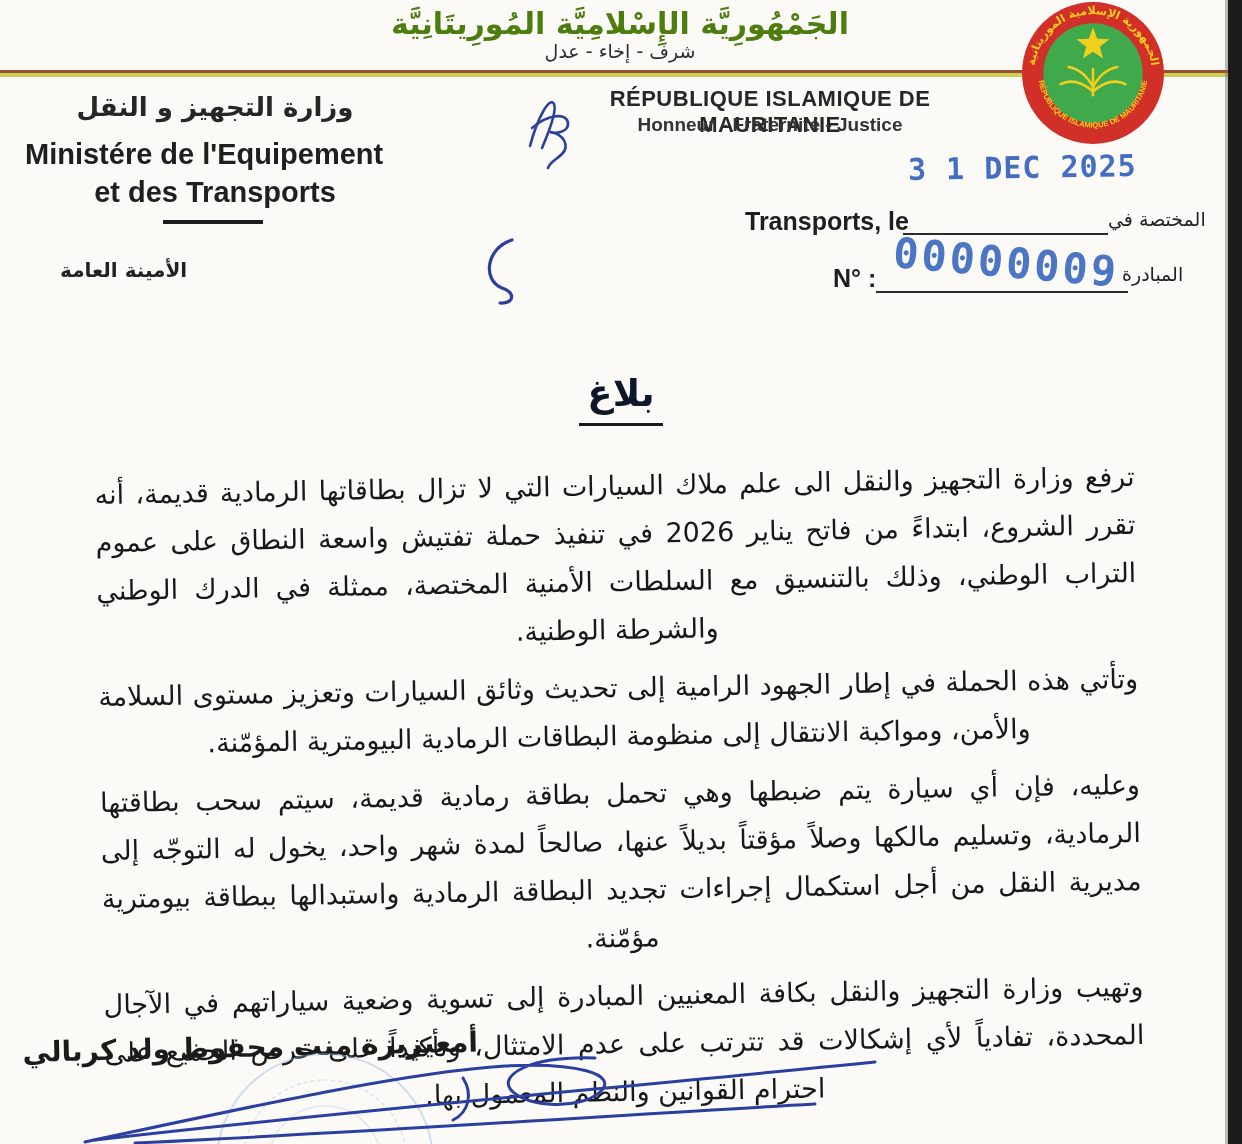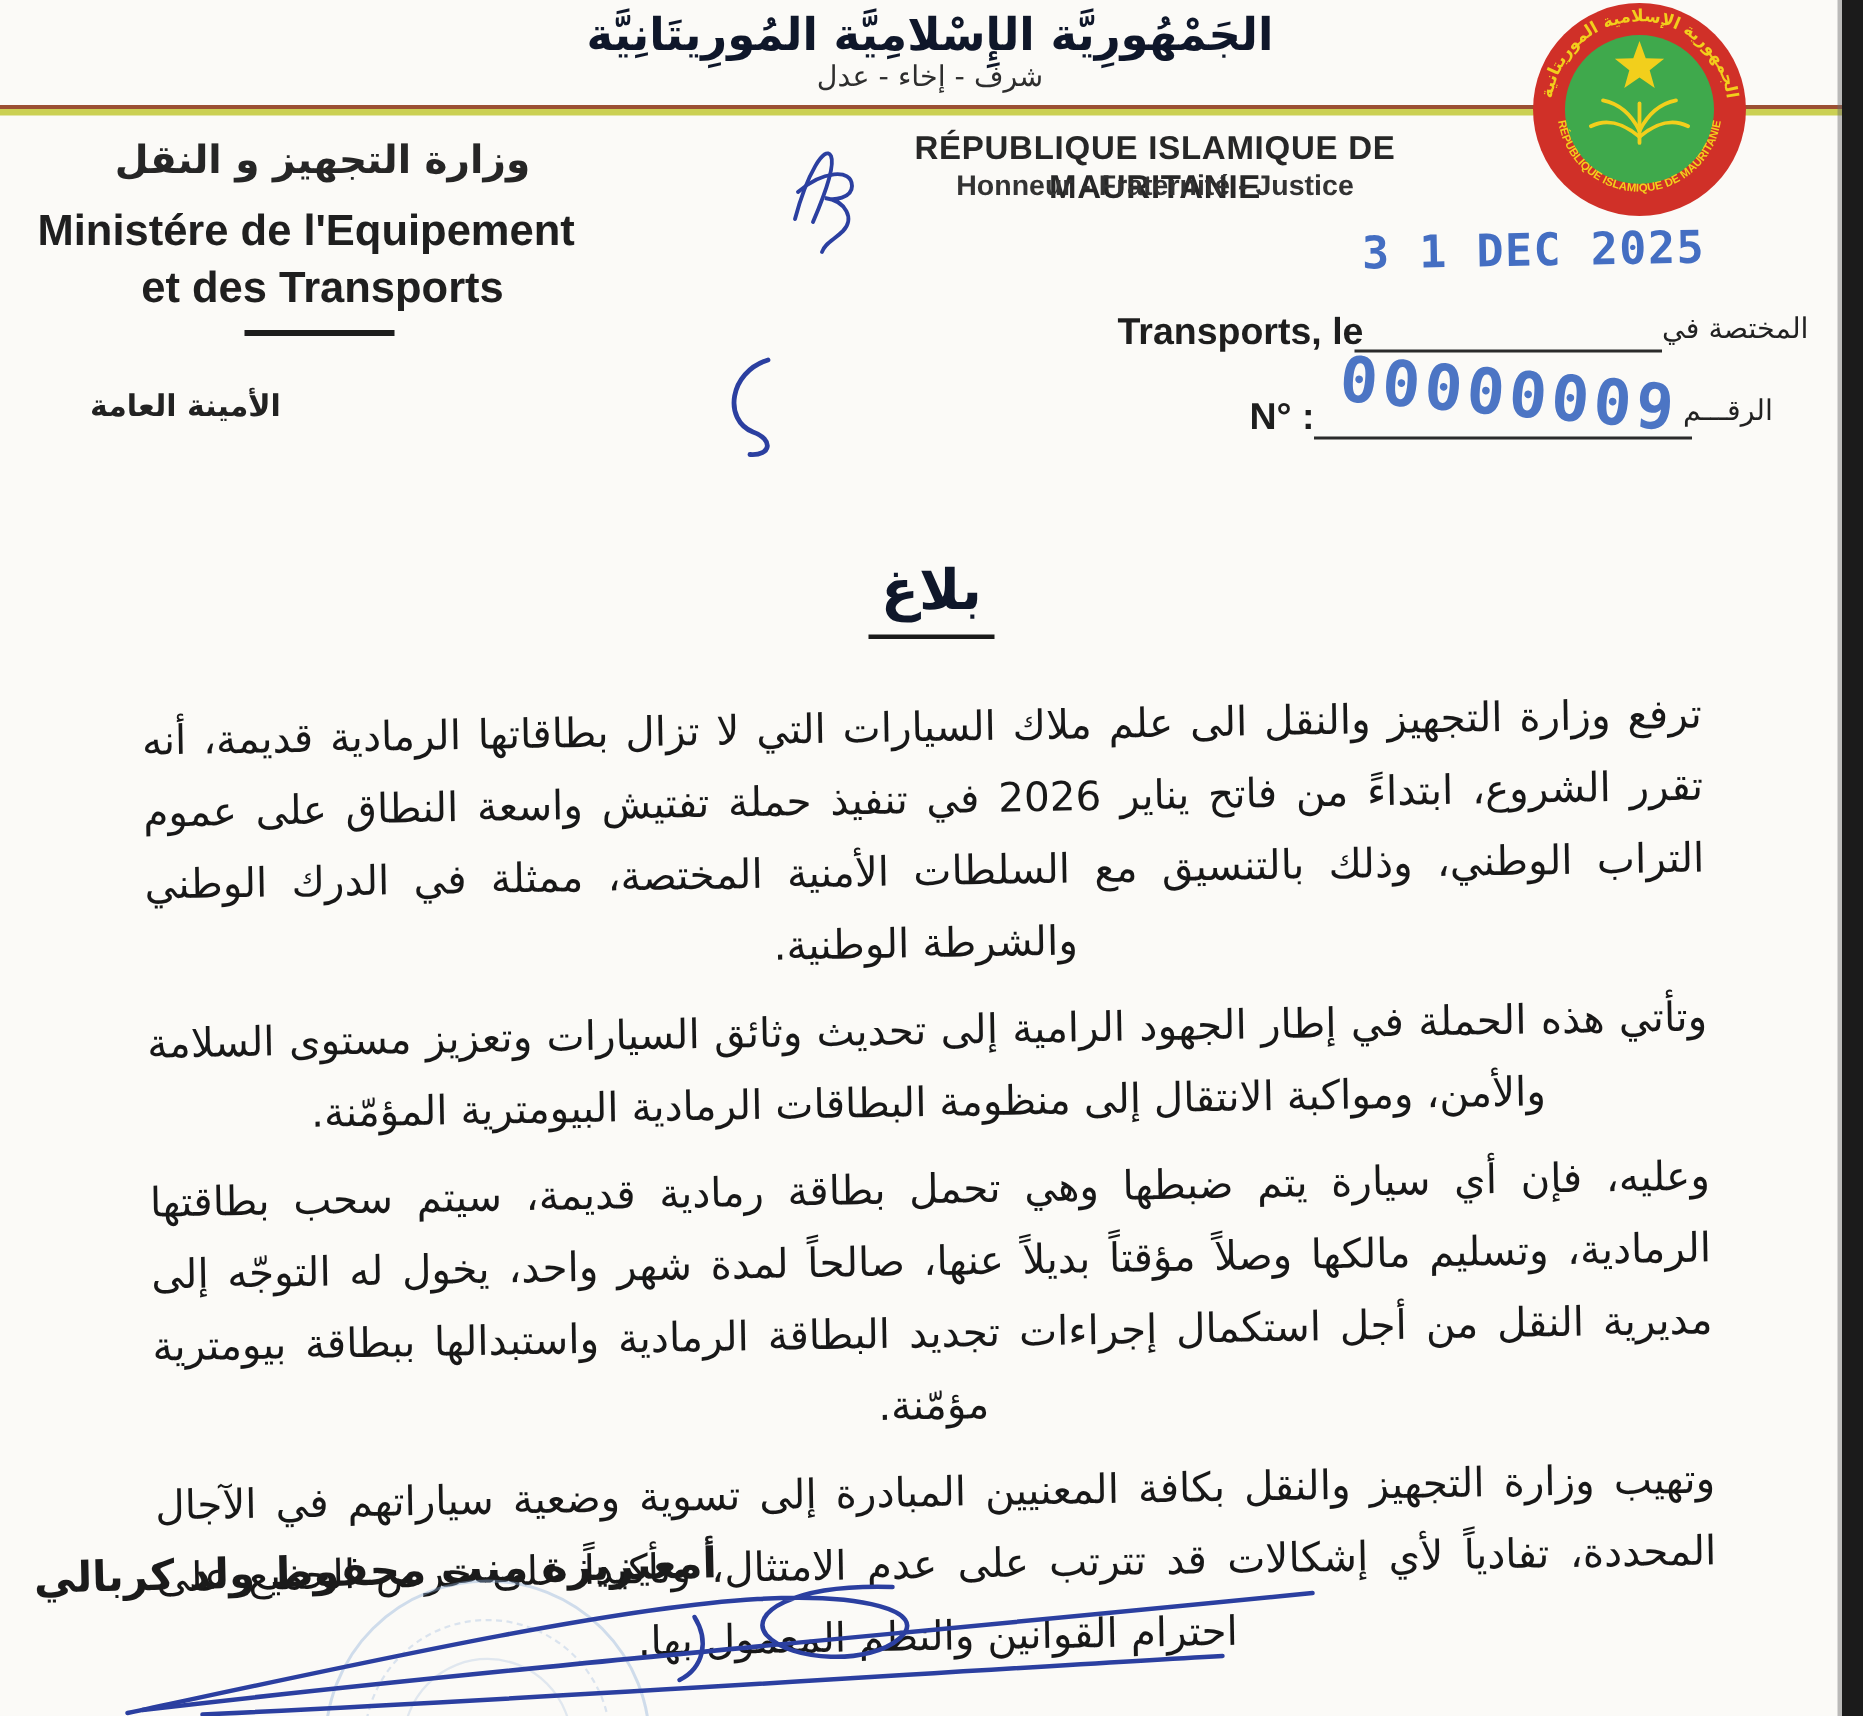--- a/index.html
+++ b/index.html
@@ -9,21 +9,21 @@
     margin:0 auto;
     background:#fbfaf7;
     overflow:hidden;
     font-family:"Liberation Sans",sans-serif;
     color:#1c1c1c;
   }
   .abs{position:absolute;}
   
   .country-ar{left:300px;top:6px;width:640px;text-align:center;
     font-family:"DejaVu Sans",sans-serif;direction:rtl;
-    font-size:30px;font-weight:bold;color:#0f172a;letter-spacing:1px;}
+    font-size:30px;font-weight:bold;color:#4d7c0f;letter-spacing:1px;}
   .motto-ar{left:300px;top:40px;width:640px;text-align:center;
     font-family:"DejaVu Sans",sans-serif;direction:rtl;
     font-size:19px;color:#2e2e2e;}
   .rule{left:0;top:70px;width:1242px;height:7px;
     background:linear-gradient(to bottom,var(--rule-red) 0 3px,var(--rule-yellow) 3px 7px);}
   
   .edge{right:0;top:0;width:14px;height:1144px;background:#1b1b1b;}
   .edge2{right:14px;top:0;width:3px;height:1144px;background:#6a6a6a;opacity:.45;}
   
   .ministry-ar{left:55px;top:92px;width:320px;text-align:center;
@@ -145,21 +145,21 @@
 
   <div class="abs date-stamp">3 1 DEC 2025</div>
 
   <div class="abs city-label-fr">Transports, le</div>
   <div class="abs city-line"></div>
   <div class="abs city-label-ar">المختصة في</div>
 
   <div class="abs num-label-fr">N° :</div>
   <div class="abs num-line"></div>
   <div class="abs num-stamp">00000009</div>
-  <div class="abs num-label-ar">الرقـــم</div>
+  <div class="abs num-label-ar">المبادرة</div>
 
   <div class="abs title-wrap">
     <span class="title-inner">بلاغ</span>
   </div>
 
   <div class="abs body-text">
     <p>ترفع وزارة التجهيز والنقل الى علم ملاك السيارات التي لا تزال بطاقاتها الرمادية قديمة، أنه تقرر الشروع، ابتداءً من فاتح يناير 2026 في تنفيذ حملة تفتيش واسعة النطاق على عموم التراب الوطني، وذلك بالتنسيق مع السلطات الأمنية المختصة، ممثلة في الدرك الوطني والشرطة الوطنية.</p>
     <p>وتأتي هذه الحملة في إطار الجهود الرامية إلى تحديث وثائق السيارات وتعزيز مستوى السلامة والأمن، ومواكبة الانتقال إلى منظومة البطاقات الرمادية البيومترية المؤمّنة.</p>
     <p>وعليه، فإن أي سيارة يتم ضبطها وهي تحمل بطاقة رمادية قديمة، سيتم سحب بطاقتها الرمادية، وتسليم مالكها وصلاً مؤقتاً بديلاً عنها، صالحاً لمدة شهر واحد، يخول له التوجّه إلى مديرية النقل من أجل استكمال إجراءات تجديد البطاقة الرمادية واستبدالها ببطاقة بيومترية مؤمّنة.</p>
     <p>وتهيب وزارة التجهيز والنقل بكافة المعنيين المبادرة إلى تسوية وضعية سياراتهم في الآجال المحددة، تفادياً لأي إشكالات قد تترتب على عدم الامتثال، وتأكيداً على حرص الجميع على احترام القوانين والنظم المعمول بها.</p>

